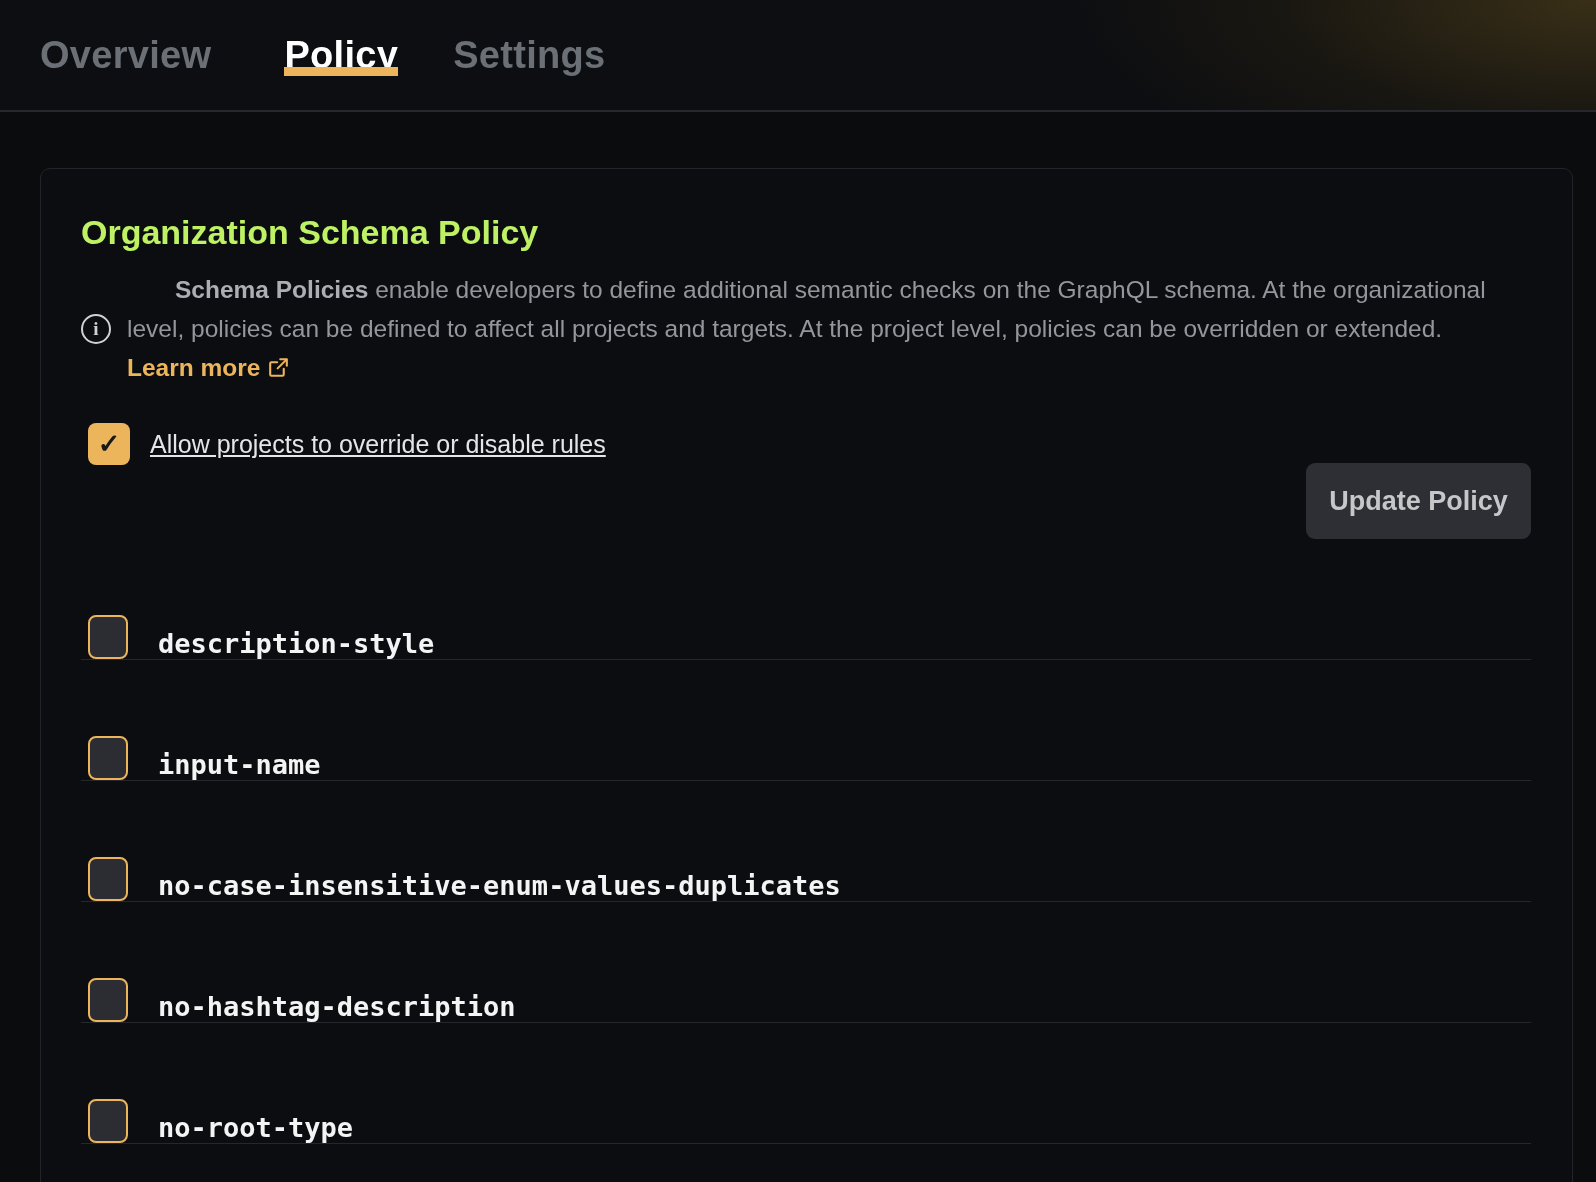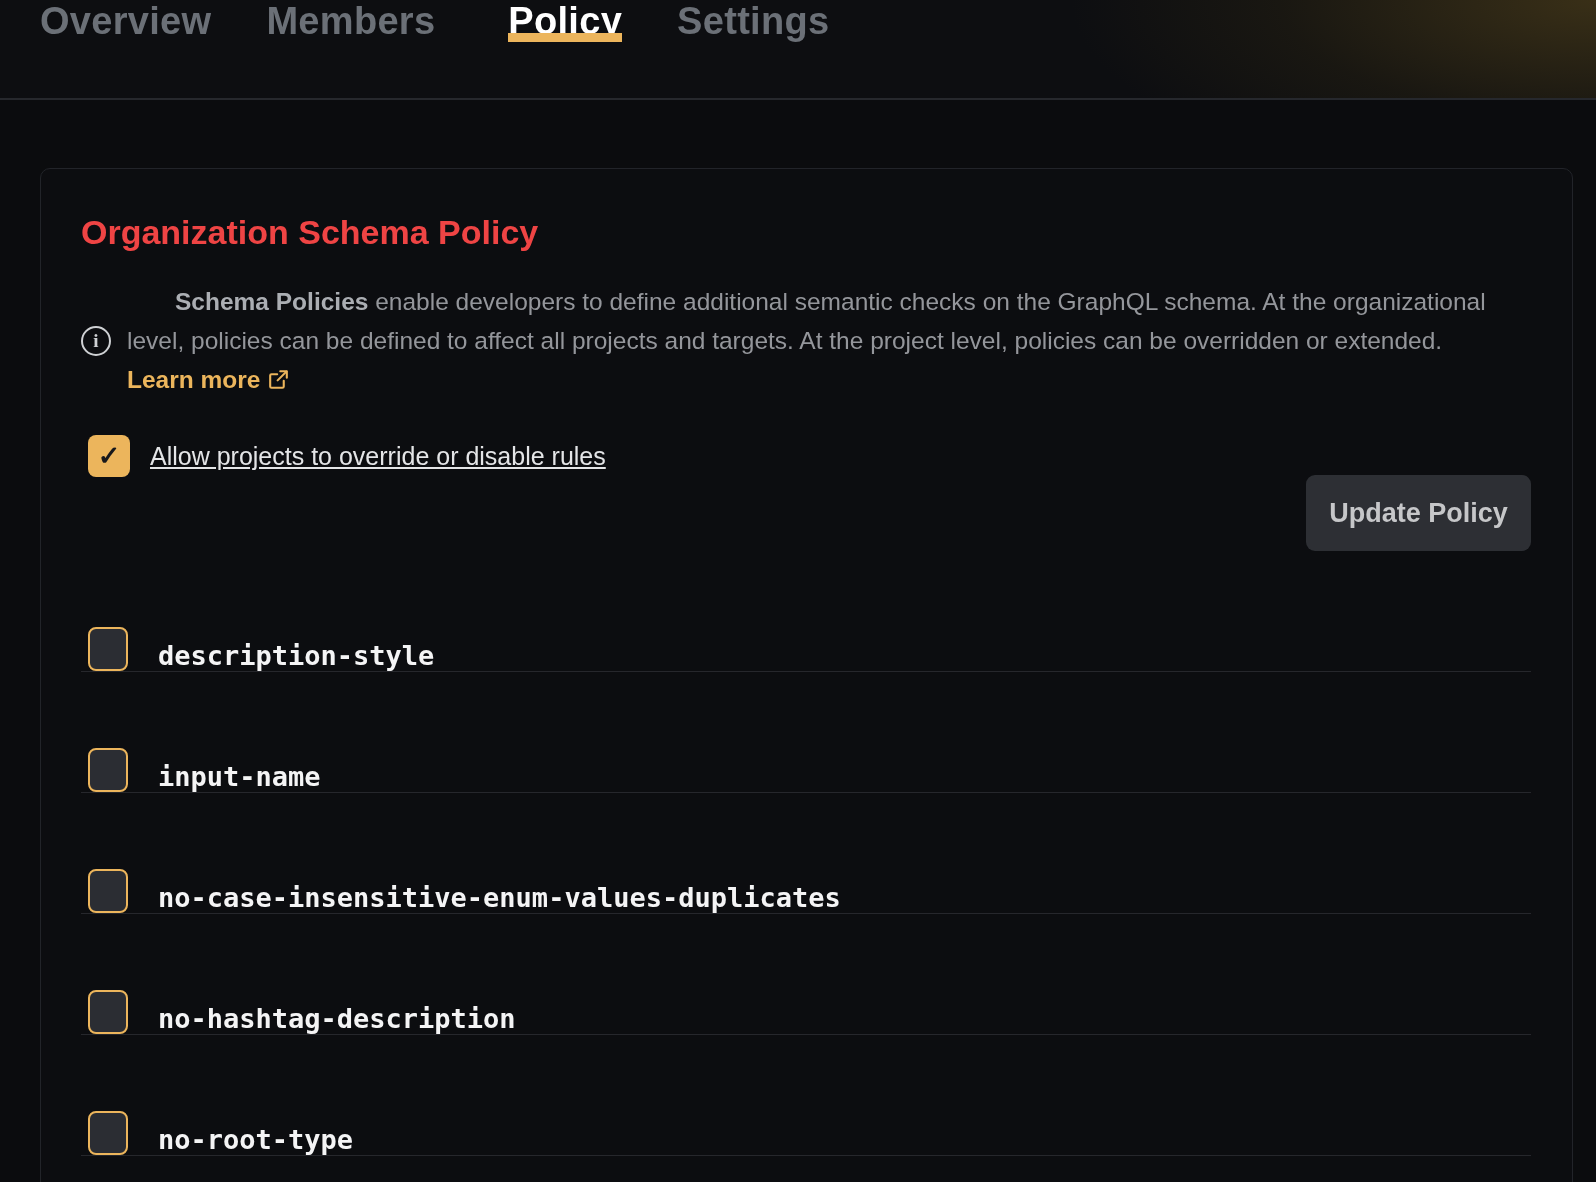--- a/index.html
+++ b/index.html
@@ -5,27 +5,27 @@
   * { margin:0; padding:0; box-sizing:border-box; }
   html,body { width:1596px; height:1182px; overflow:hidden; }
   body {
     background:#0b0c0e;
     font-family:"Liberation Sans", sans-serif;
     position:relative;
   }
 
   
   .header {
-    height:100px;
+    height:112px;
     background:
       radial-gradient(ellipse 700px 260px at 100% 0%, rgba(62,51,24,0.9) 0%, rgba(40,34,18,0.45) 45%, rgba(16,15,12,0) 75%),
       #0d0e11;
     border-bottom:2px solid #26282d;
     display:flex;
-    align-items:flex-start;
+    align-items:center;
     padding-left:40px;
     gap:55px;
   }
   .tab {
     position:relative;
     display:flex;
     align-items:center;
     font-size:38px;
     font-weight:bold;
     color:#6b7077;
@@ -50,23 +50,23 @@
     width:1533px;
     height:1060px;
     background:#0c0d10;
     border:1px solid #222429;
     border-radius:10px;
     padding:44px 41px 0 40px;
   }
   .card-title {
     font-size:34px;
     font-weight:bold;
-    color:#ef4444;
+    color:#bef264;
     line-height:39px;
-    margin-bottom:30px;
+    margin-bottom:18px;
   }
 
   .info-row {
     display:flex;
     gap:16px;
     align-items:center;
   }
   .info-icon {
     flex:0 0 auto;
     width:30px; height:30px;
@@ -167,23 +167,20 @@
     color:#f4f4f5;
   }
 </style>
 </head>
 <body>
 
 <div class="header">
   <div class="tab">
     <span>Overview</span>
   </div>
-  <div class="tab">
-    <span>Members</span>
-  </div>
   <div class="tab active">
     <span>Policy</span>
     <span class="tab-underline"></span>
   </div>
   <div class="tab">
     <span>Settings</span>
   </div>
 </div>
 
 <div class="card">

